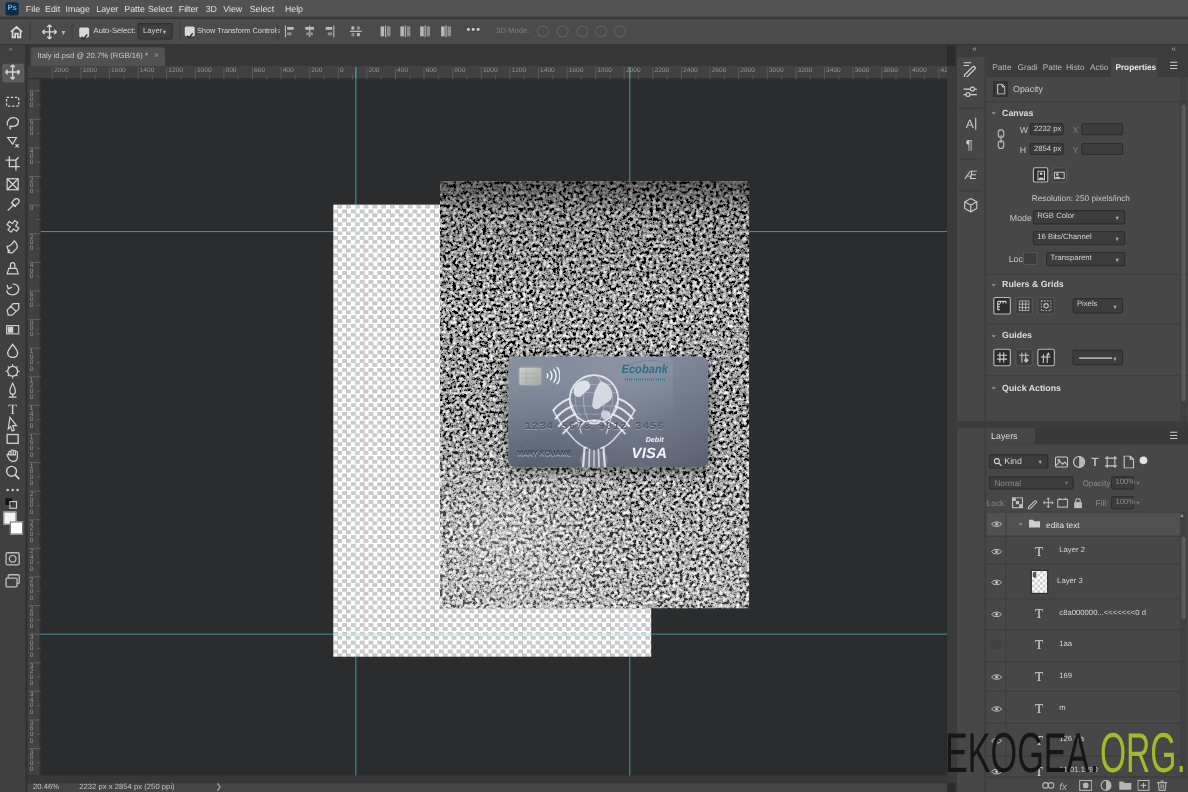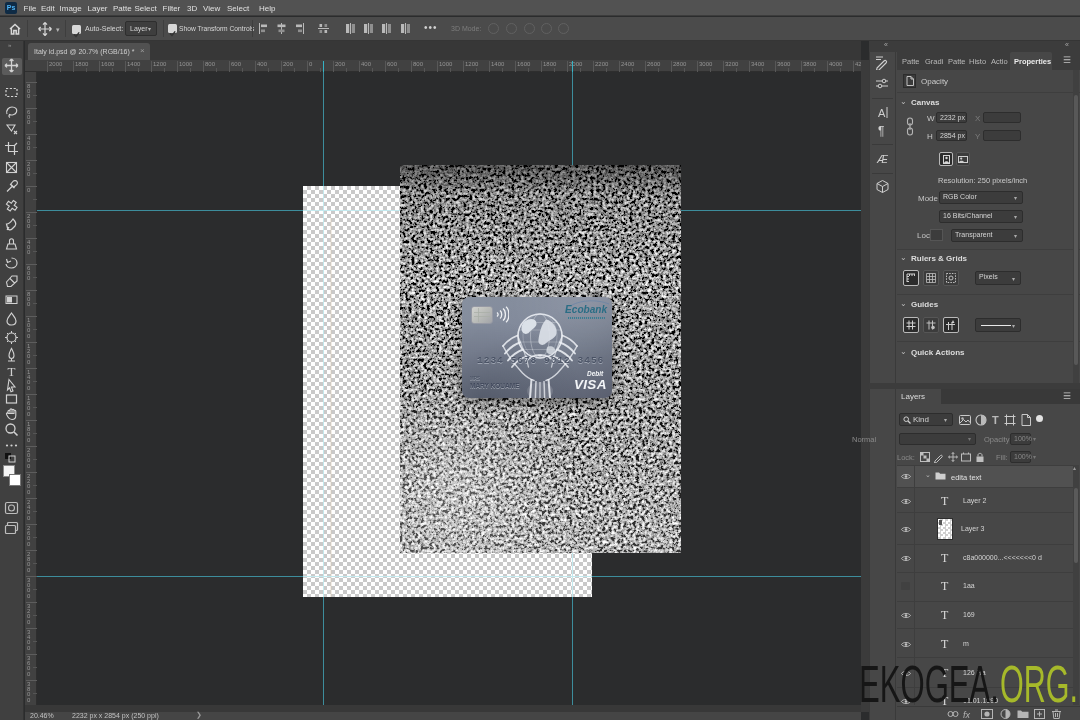--- a/index.html
+++ b/index.html
@@ -392,21 +392,21 @@
    <stop offset="0.85" stop-color="#fff" stop-opacity="0.14"></stop>
    <stop offset="1" stop-color="#fff" stop-opacity="0.22"></stop>
   </linearGradient>
   <radialGradient id="texglow">
    <stop offset="0" stop-color="#fff" stop-opacity="0.3"></stop>
    <stop offset="1" stop-color="#fff" stop-opacity="0"></stop>
   </radialGradient>
  </defs>
 </svg>
 
-<div class="ab" style="left:462px;top:297px;width:150px;height:101px;border-radius:7px;
+<div class="ab" style="left:462px;top:324px;width:182px;height:101px;border-radius:7px;
  background:linear-gradient(155deg,#87909f 0%,#828a9b 35%,#747c8c 60%,#646a7a 85%,#5a5f6f 100%);
  box-shadow:0 4px 12px rgba(0,0,0,0.45)">
  <div class="ab" style="left:0;top:0;width:150px;height:101px;border-radius:7px;background:radial-gradient(ellipse at 12% 100%,rgba(28,32,46,0.32),rgba(28,32,46,0) 55%),radial-gradient(ellipse at 85% 8%,rgba(255,255,255,0.10),rgba(255,255,255,0) 45%)"></div>
 
  <div class="ab" style="left:9px;top:9px;width:22px;height:18px;border-radius:3px;
   background:linear-gradient(135deg,#d2d3cf 0%,#bcbeba 45%,#a2a4a8 100%);border:1px solid #9699a4">
   <div class="ab" style="left:2px;top:5px;width:16px;height:1px;background:#aaafa8;opacity:0.8"></div>
   <div class="ab" style="left:2px;top:9px;width:16px;height:1px;background:#aaafa8;opacity:0.8"></div>
   <div class="ab" style="left:6px;top:1px;width:1px;height:14px;background:#aaafa8;opacity:0.8"></div>
  </div>
@@ -651,21 +651,21 @@
       <text x="2" y="10" font-size="11" font-weight="bold" fill="#b9b9b9">T</text>
     </svg>
 <svg class="ab" style="left:1004px;top:414px" width="12" height="12" viewBox="0 0 12 12">
       <path d="M2.5 0.5 V11.5 M9.5 0.5 V11.5 M0.5 2.5 H11.5 M0.5 9.5 H11.5" stroke="#c9c9c9" fill="none"></path>
     </svg>
 <svg class="ab" style="left:1020px;top:414px" width="12" height="12" viewBox="0 0 12 12">
       <path d="M2 0.5 H7.5 L10.5 3.5 V11.5 H2 Z M7.5 0.5 V3.5 H10.5" fill="none" stroke="#c9c9c9"></path>
     </svg>
 <div class="ab" style="left:1036px;top:415px;width:7px;height:7px;border-radius:4px;background:#e2e2e2"></div>
 <div class="ab" style="left:899px;top:433px;width:77px;height:12px;background:#3c3c3c;border:1px solid #2d2d2d;border-radius:2px"></div>
-<div class="txt" style="left:852px;top:435px;font-size:7.5px;color:#8a8a8a">Normal</div>
+<div class="txt" style="left:904px;top:435px;font-size:7.5px;color:#8a8a8a">Normal</div>
 <div class="txt" style="left:968px;top:435px;font-size:6px;color:#777">▾</div>
 <div class="txt" style="left:984px;top:435px;font-size:7.5px;color:#8a8a8a">Opacity:</div>
 <div class="ab" style="left:1010px;top:433px;width:21px;height:12px;background:#3c3c3c;border:1px solid #2d2d2d;border-radius:2px"></div>
 <div class="txt" style="left:1014px;top:435px;font-size:7px;color:#8a8a8a">100%</div>
 <div class="txt" style="left:1033px;top:435px;font-size:6px;color:#777">▾</div>
 <div class="txt" style="left:897px;top:453px;font-size:7.5px;color:#8a8a8a">Lock:</div>
 <svg class="ab" style="left:920px;top:452px" width="10" height="11" viewBox="0 0 10 11">
       <rect x="0.5" y="0.5" width="9" height="9" fill="none" stroke="#bfbfbf"></rect>
       <path d="M0.5 0.5 H3.5 V3.5 H6.5 V6.5 H9.5 V9.5 H6.5 V6.5 H3.5 V3.5 H0.5 Z" fill="#bfbfbf"></path>
     </svg>

